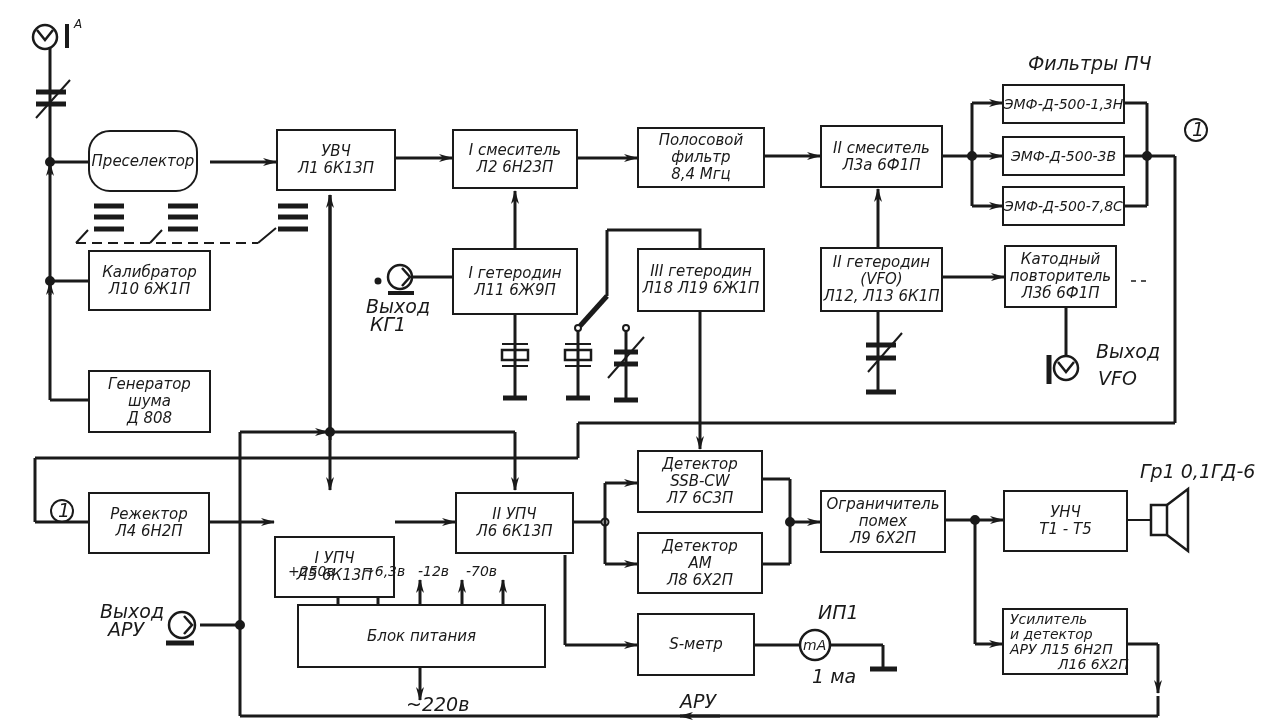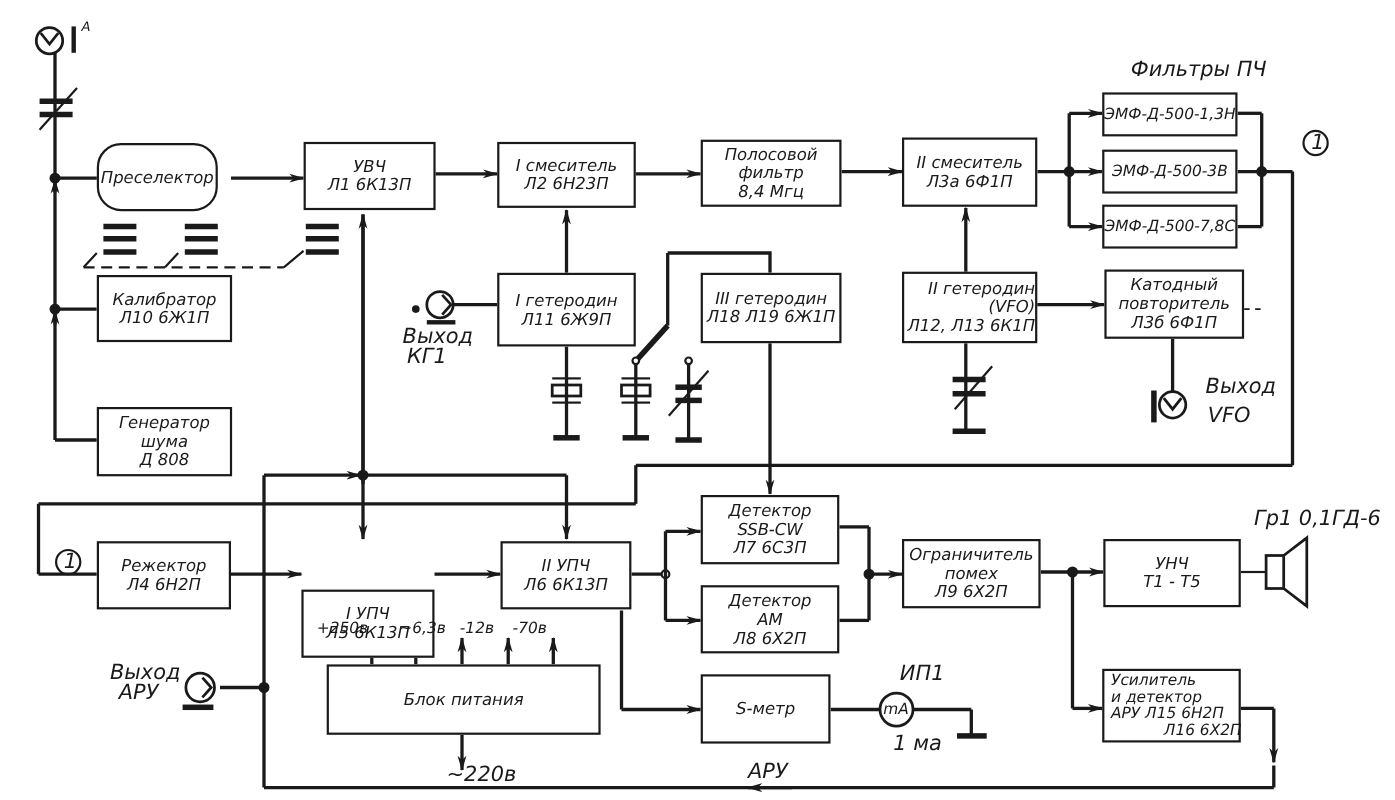--- a/index.html
+++ b/index.html
@@ -251,26 +251,26 @@
     <span>Д 808</span>
   </div>
 <div class="box" style="left:452px;top:248px;width:126px;height:67px;">
   <span>I гетеродин</span>
     <span>Л11  6Ж9П</span>
   </div>
 <div class="box" style="left:637px;top:248px;width:128px;height:64px;">
   <span>III гетеродин</span>
     <span>Л18 Л19  6Ж1П</span>
   </div>
-<div class="box" style="left:820px;top:247px;width:123px;height:65px;align-items:flex-end;">
+<div class="box" style="left:820px;top:247px;width:123px;height:65px;">
   <span>II гетеродин</span>
     <span>(VFO)</span>
     <span>Л12, Л13  6К1П</span>
   </div>
-<div class="box" style="left:1004px;top:245px;width:127px;height:63px;text-align:center;">
+<div class="box" style="left:1004px;top:245px;width:113px;height:63px;text-align:center;">
   <span>Катодный</span>
     <span>повторитель</span>
     <span>Л3б  6Ф1П</span>
   </div>
 
 <span class="lbl" style="left:366px;top:298px;">Выход</span>
 <span class="lbl" style="left:370px;top:316px;">КГ1</span>
 <span class="lbl" style="left:1096px;top:343px;">Выход</span>
 <span class="lbl" style="left:1098px;top:370px;">VFO</span>
 

